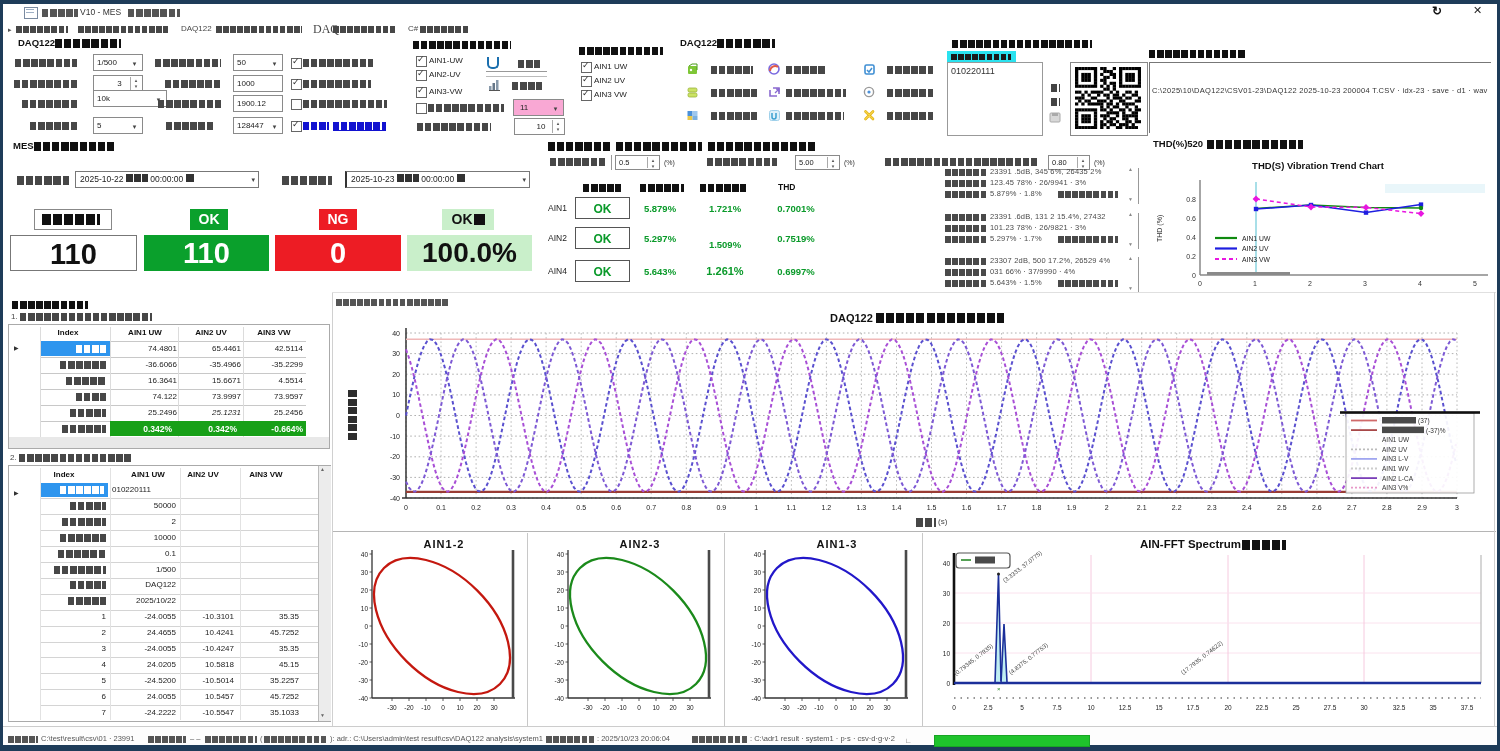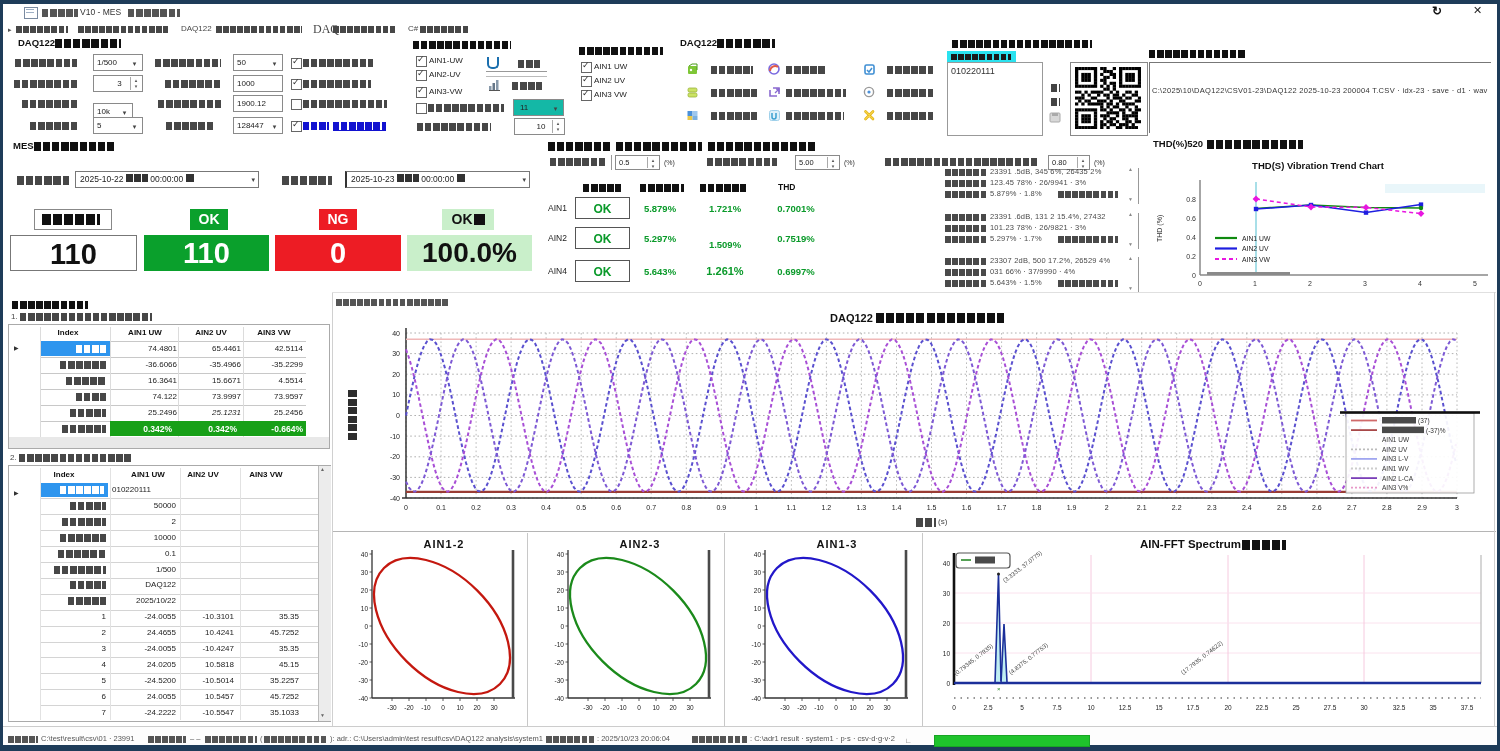--- a/index.html
+++ b/index.html
@@ -39,21 +39,21 @@
 <i style="position:absolute;left:303px;top:59px;width:70px;height:8px;background:repeating-linear-gradient(90deg,#474747 0,#474747 6.4px,rgba(0,0,0,0) 6.4px,rgba(0,0,0,0) 8.1px);"></i>
 <i style="position:absolute;left:14px;top:80px;width:63px;height:8px;background:repeating-linear-gradient(90deg,#474747 0,#474747 6.4px,rgba(0,0,0,0) 6.4px,rgba(0,0,0,0) 8.1px);"></i>
 <div style="position:absolute;left:93px;top:75px;width:50px;height:17px;border:1px solid #8a8a8a;background:#fff;font-size:8px;line-height:15px;color:#222;padding-left:3px;box-sizing:border-box;text-align:center">3<span style="position:absolute;right:1px;top:1px;width:10px;bottom:1px;border-left:1px solid #aaa;font-size:5px;color:#555;line-height:6px;text-align:center">▴<br>▾</span></div>
 <i style="position:absolute;left:165px;top:80px;width:56px;height:8px;background:repeating-linear-gradient(90deg,#474747 0,#474747 6.4px,rgba(0,0,0,0) 6.4px,rgba(0,0,0,0) 8.1px);"></i>
 <div style="position:absolute;left:233px;top:75px;width:50px;height:17px;border:1px solid #8a8a8a;background:#fff;font-size:8px;line-height:15px;color:#222;padding-left:3px;box-sizing:border-box">1000</div>
 <div style="position:absolute;left:291px;top:79px;width:9px;height:9px;border:1px solid #666;background:#fff">
     <span style="position:absolute;left:0px;top:-3px;font-size:9px;color:#333">✓</span>
   </div>
 <i style="position:absolute;left:303px;top:80px;width:68px;height:8px;background:repeating-linear-gradient(90deg,#474747 0,#474747 6.4px,rgba(0,0,0,0) 6.4px,rgba(0,0,0,0) 8.1px);"></i>
 <i style="position:absolute;left:22px;top:100px;width:55px;height:8px;background:repeating-linear-gradient(90deg,#474747 0,#474747 6.4px,rgba(0,0,0,0) 6.4px,rgba(0,0,0,0) 8.1px);"></i>
-<div style="position:absolute;left:93px;top:103px;width:40px;height:17px;border:1px solid #8a8a8a;background:#fff;font-size:8px;line-height:15px;color:#222;padding-left:3px;box-sizing:border-box">10k<span style="position:absolute;right:2px;top:0;bottom:0;width:11px;color:#444;font-size:7px;line-height:17px;text-align:center">▾</span></div>
+<div style="position:absolute;left:93px;top:90px;width:74px;height:17px;border:1px solid #8a8a8a;background:#fff;font-size:8px;line-height:15px;color:#222;padding-left:3px;box-sizing:border-box">10k<span style="position:absolute;right:2px;top:0;bottom:0;width:11px;color:#444;font-size:7px;line-height:17px;text-align:center">▾</span></div>
 <i style="position:absolute;left:158px;top:100px;width:63px;height:8px;background:repeating-linear-gradient(90deg,#474747 0,#474747 6.4px,rgba(0,0,0,0) 6.4px,rgba(0,0,0,0) 8.1px);"></i>
 <div style="position:absolute;left:233px;top:95px;width:50px;height:17px;border:1px solid #8a8a8a;background:#fff;font-size:8px;line-height:15px;color:#222;padding-left:3px;box-sizing:border-box">1900.12</div>
 <div style="position:absolute;left:291px;top:99px;width:9px;height:9px;border:1px solid #666;background:#fff"></div>
 <i style="position:absolute;left:303px;top:100px;width:84px;height:8px;background:repeating-linear-gradient(90deg,#474747 0,#474747 6.4px,rgba(0,0,0,0) 6.4px,rgba(0,0,0,0) 8.1px);"></i>
 <i style="position:absolute;left:30px;top:122px;width:47px;height:8px;background:repeating-linear-gradient(90deg,#474747 0,#474747 6.4px,rgba(0,0,0,0) 6.4px,rgba(0,0,0,0) 8.1px);"></i>
 <div style="position:absolute;left:93px;top:117px;width:50px;height:17px;border:1px solid #8a8a8a;background:#fff;font-size:8px;line-height:15px;color:#222;padding-left:3px;box-sizing:border-box">5<span style="position:absolute;right:2px;top:0;bottom:0;width:11px;color:#444;font-size:7px;line-height:17px;text-align:center">▾</span></div>
 <i style="position:absolute;left:166px;top:122px;width:47px;height:8px;background:repeating-linear-gradient(90deg,#474747 0,#474747 6.4px,rgba(0,0,0,0) 6.4px,rgba(0,0,0,0) 8.1px);"></i>
 <div style="position:absolute;left:233px;top:117px;width:50px;height:17px;border:1px solid #8a8a8a;background:#fff;font-size:8px;line-height:15px;color:#222;padding-left:3px;box-sizing:border-box">128447<span style="position:absolute;right:2px;top:0;bottom:0;width:11px;color:#444;font-size:7px;line-height:17px;text-align:center">▾</span></div>
 <div style="position:absolute;left:291px;top:121px;width:9px;height:9px;border:1px solid #666;background:#fff">
     <span style="position:absolute;left:0px;top:-3px;font-size:9px;color:#333">✓</span>
@@ -79,21 +79,21 @@
 <div style="position:absolute;left:486px;top:76px;width:61px;height:1px;background:#bbb"></div>
 <svg style="position:absolute;left:488px;top:79px" width="13" height="12">
     <rect x="1" y="7" width="2.5" height="4" fill="#8899aa"></rect>
     <rect x="4.5" y="4" width="2.5" height="7" fill="#667788"></rect>
     <rect x="8" y="1" width="2.5" height="10" fill="#8899aa"></rect>
     <path d="M1,11.5 h11" stroke="#555" stroke-width="1"></path>
   </svg>
 <i style="position:absolute;left:512px;top:82px;width:30px;height:8px;background:repeating-linear-gradient(90deg,#474747 0,#474747 6.4px,rgba(0,0,0,0) 6.4px,rgba(0,0,0,0) 8.1px);"></i>
 <div style="position:absolute;left:416px;top:103px;width:9px;height:9px;border:1px solid #666;background:#fff"></div>
 <i style="position:absolute;left:428px;top:104px;width:76px;height:8px;background:repeating-linear-gradient(90deg,#474747 0,#474747 6.4px,rgba(0,0,0,0) 6.4px,rgba(0,0,0,0) 8.1px);"></i>
-<div style="position:absolute;left:513px;top:99px;width:51px;height:17px;border:1px solid #8a8a8a;background:#14b8a6;font-size:8px;line-height:15px;color:#222;padding-left:6px;box-sizing:border-box">11<span style="position:absolute;right:2px;top:0;bottom:0;width:11px;color:#444;font-size:7px;line-height:17px;text-align:center">▾</span></div>
+<div style="position:absolute;left:513px;top:99px;width:51px;height:17px;border:1px solid #8a8a8a;background:#f9a8d4;font-size:8px;line-height:15px;color:#222;padding-left:6px;box-sizing:border-box">11<span style="position:absolute;right:2px;top:0;bottom:0;width:11px;color:#444;font-size:7px;line-height:17px;text-align:center">▾</span></div>
 <i style="position:absolute;left:417px;top:123px;width:74px;height:8px;background:repeating-linear-gradient(90deg,#474747 0,#474747 6.4px,rgba(0,0,0,0) 6.4px,rgba(0,0,0,0) 8.1px);"></i>
 <div style="position:absolute;left:514px;top:118px;width:51px;height:17px;border:1px solid #8a8a8a;background:#fff;font-size:8px;line-height:15px;color:#222;padding-left:3px;box-sizing:border-box;text-align:center">10<span style="position:absolute;right:1px;top:1px;width:10px;bottom:1px;border-left:1px solid #aaa;font-size:5px;color:#555;line-height:6px;text-align:center">▴<br>▾</span></div>
 <i style="position:absolute;left:579px;top:47px;width:84px;height:8px;background:repeating-linear-gradient(90deg,#111 0,#111 6.4px,rgba(0,0,0,0) 6.4px,rgba(0,0,0,0) 8.1px);"></i>
 <div style="position:absolute;left:581px;top:62px;width:9px;height:9px;border:1px solid #666;background:#fff">
     <span style="position:absolute;left:0px;top:-3px;font-size:9px;color:#333">✓</span>
   </div>
 <div style="position:absolute;left:594px;top:62px;font-size:8px;line-height:10px;color:#222;white-space:nowrap;">AIN1 UW</div>
 <div style="position:absolute;left:581px;top:76px;width:9px;height:9px;border:1px solid #666;background:#fff">
     <span style="position:absolute;left:0px;top:-3px;font-size:9px;color:#333">✓</span>
   </div>

